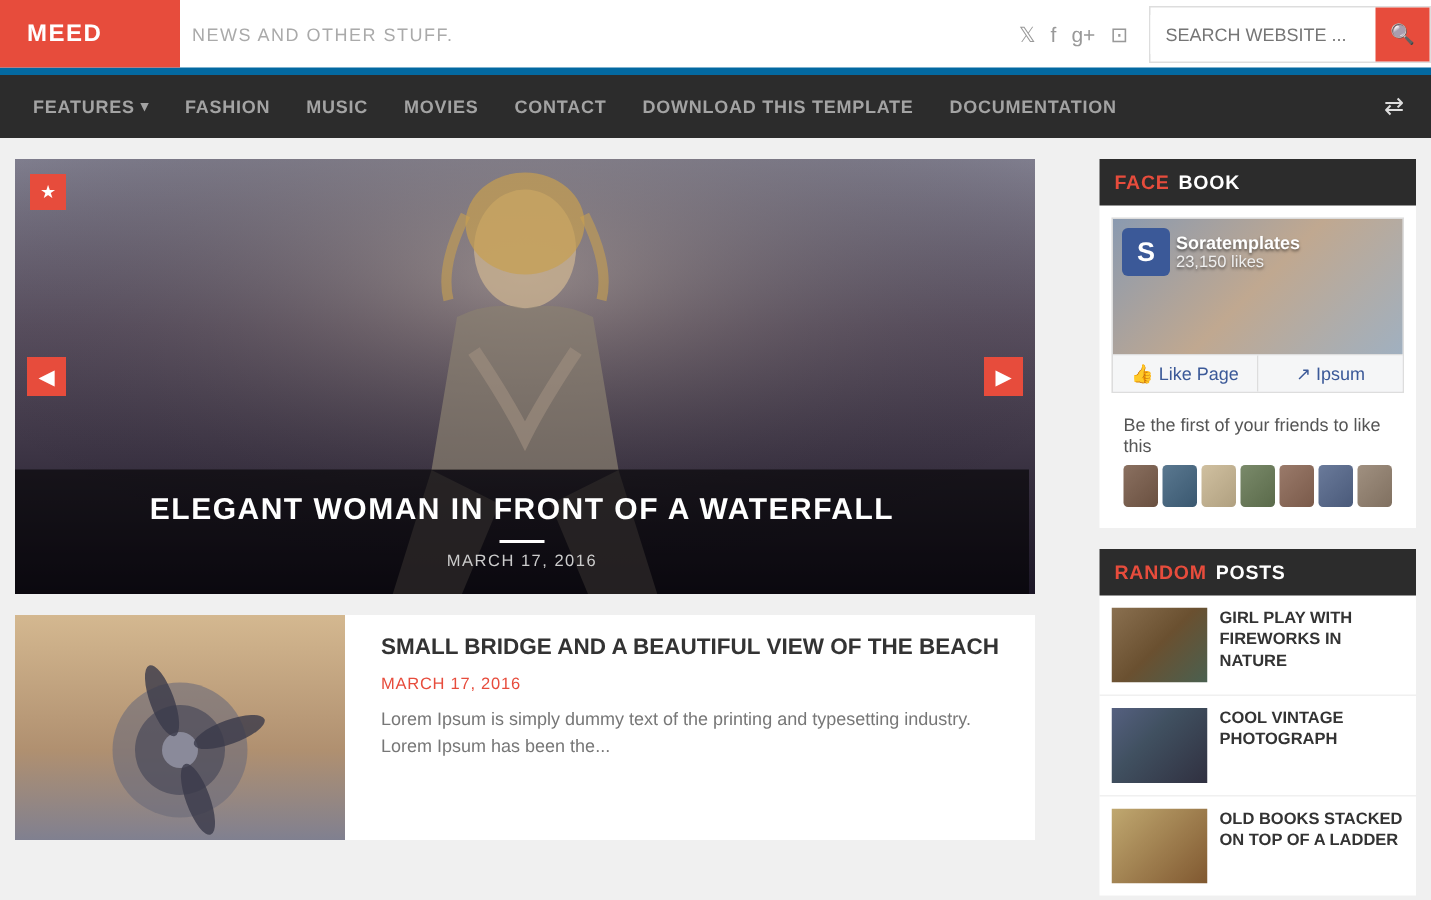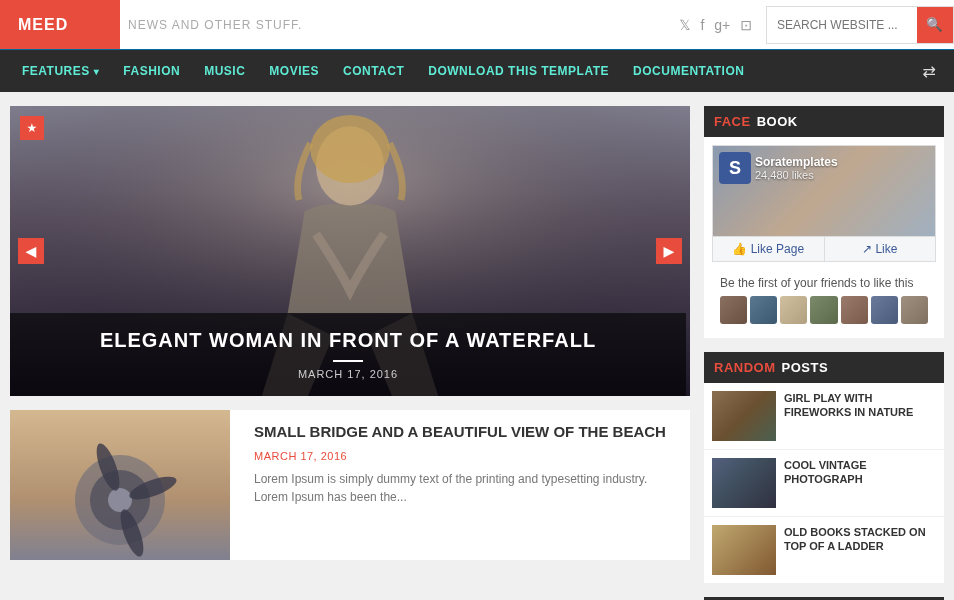--- a/index.html
+++ b/index.html
@@ -1,30 +1,30 @@
 <!DOCTYPE html>
 <html><head>
   <meta charset="utf-8">
   <style>
     * { margin: 0; padding: 0; box-sizing: border-box; }
     body { font-family: Arial, sans-serif; background: #f0f0f0; width: 954px; font-size: 13px; }
 
     
-    #header { display: flex; align-items: center; background: #fff; height: 50px; border-bottom: 1px solid #0369a1; }
+    #header { display: flex; align-items: center; background: #fff; height: 50px; border-bottom: 5px solid #0369a1; }
     #header .logo { background: #e74c3c; color: #fff; font-weight: bold; font-size: 16px; padding: 0 18px; height: 100%; display: flex; align-items: center; letter-spacing: 1px; min-width: 120px; }
     #header .tagline { color: #aaa; font-size: 12px; padding-left: 8px; text-transform: uppercase; letter-spacing: 1px; flex: 1; }
     #header .social-icons { display: flex; gap: 10px; align-items: center; padding: 0 14px; }
     #header .social-icons span { color: #999; font-size: 14px; cursor: pointer; }
     #header .search-area { display: flex; align-items: center; border: 1px solid #ddd; margin-right: 0; }
     #header .search-area input { border: none; outline: none; padding: 6px 10px; font-size: 12px; color: #aaa; width: 150px; }
     #header .search-btn { background: #e74c3c; color: #fff; border: none; width: 36px; height: 36px; cursor: pointer; display: flex; align-items: center; justify-content: center; }
 
     
     #nav { background: #2c2c2c; height: 42px; display: flex; align-items: center; padding: 0 10px; }
-    #nav a { color: #5eead4; text-decoration: none; font-size: 12px; text-transform: uppercase; padding: 0 12px; letter-spacing: 0.5px; font-weight: 600; height: 30px; display: flex; align-items: center; }
+    #nav a { color: #a3a3a3; text-decoration: none; font-size: 12px; text-transform: uppercase; padding: 0 12px; letter-spacing: 0.5px; font-weight: 600; height: 30px; display: flex; align-items: center; }
     #nav .features-link { display: flex; align-items: center; gap: 4px; }
     #nav .chevron { font-size: 10px; }
     #nav .shuffle { margin-left: auto; color: #ddd; font-size: 16px; cursor: pointer; padding: 0 8px; }
 
     
     #main { display: flex; gap: 14px; padding: 14px 10px; }
     #content { flex: 1; min-width: 0; }
     #sidebar { width: 240px; flex-shrink: 0; }
 
     
@@ -44,21 +44,21 @@
     
     .article-card { display: flex; gap: 14px; background: #fff; margin-bottom: 14px; padding: 0; }
     .article-card .thumb { width: 220px; height: 150px; flex-shrink: 0; overflow: hidden; }
     .article-card .thumb .thumb-img { width: 100%; height: 100%; background: linear-gradient(135deg, #c8b89a 0%, #a0907a 30%, #707880 60%, #506070 100%); }
     .article-card .info { flex: 1; padding: 12px 10px; }
     .article-card .info h3 { font-size: 15px; text-transform: uppercase; font-weight: bold; color: #333; margin-bottom: 8px; line-height: 1.3; }
     .article-card .info .date { color: #e74c3c; font-size: 11px; text-transform: uppercase; letter-spacing: 0.5px; margin-bottom: 8px; }
     .article-card .info p { color: #777; font-size: 12px; line-height: 1.5; }
 
     
-    .sidebar-section { margin-bottom: 14px; background: #fff; }
+    .sidebar-section { margin-bottom: 14px; background: #fff; margin-left: 29px; }
     .sidebar-section .section-header { background: #2c2c2c; padding: 8px 10px; display: flex; align-items: center; gap: 6px; }
     .sidebar-section .section-header .accent { color: #e74c3c; font-size: 13px; font-weight: bold; text-transform: uppercase; letter-spacing: 0.5px; }
     .sidebar-section .section-header .title { color: #fff; font-size: 13px; font-weight: bold; text-transform: uppercase; letter-spacing: 0.5px; }
 
     
     .fb-box { padding: 8px; }
     .fb-preview { background: #f5f6f7; border: 1px solid #ddd; margin-bottom: 8px; }
     .fb-preview-img { width: 100%; height: 90px; background: linear-gradient(135deg, #8a9ab0 0%, #c0a890 50%, #a0b0c0 100%); position: relative; overflow: hidden; }
     .fb-preview-img .fb-logo { position: absolute; top: 6px; left: 6px; display: flex; align-items: center; gap: 4px; }
     .fb-logo-icon { width: 32px; height: 32px; background: #3b5998; border-radius: 4px; display: flex; align-items: center; justify-content: center; color: #fff; font-weight: bold; font-size: 18px; }
@@ -208,27 +208,27 @@
         <span class="accent">FACE</span>
         <span class="title">BOOK</span>
       </div>
       <div class="fb-box">
         <div class="fb-preview">
           <div class="fb-preview-img">
             <div class="fb-logo">
               <div class="fb-logo-icon">S</div>
               <div>
                 <div class="fb-page-name">Soratemplates</div>
-                <div class="fb-page-likes">24,480 likes</div>
+                <div class="fb-page-likes">23,150 likes</div>
               </div>
             </div>
           </div>
           <div class="fb-actions">
             <div class="fb-btn">👍 Like Page</div>
-            <div class="fb-btn">↗ Like</div>
+            <div class="fb-btn">↗ Ipsum</div>
           </div>
         </div>
         <div class="fb-friends">
           <span>Be the first of your friends to like this</span>
           <div class="fb-friend-avatars">
             <div class="fb-avatar fb-av1"></div>
             <div class="fb-avatar fb-av2"></div>
             <div class="fb-avatar fb-av3"></div>
             <div class="fb-avatar fb-av4"></div>
             <div class="fb-avatar fb-av5"></div>

